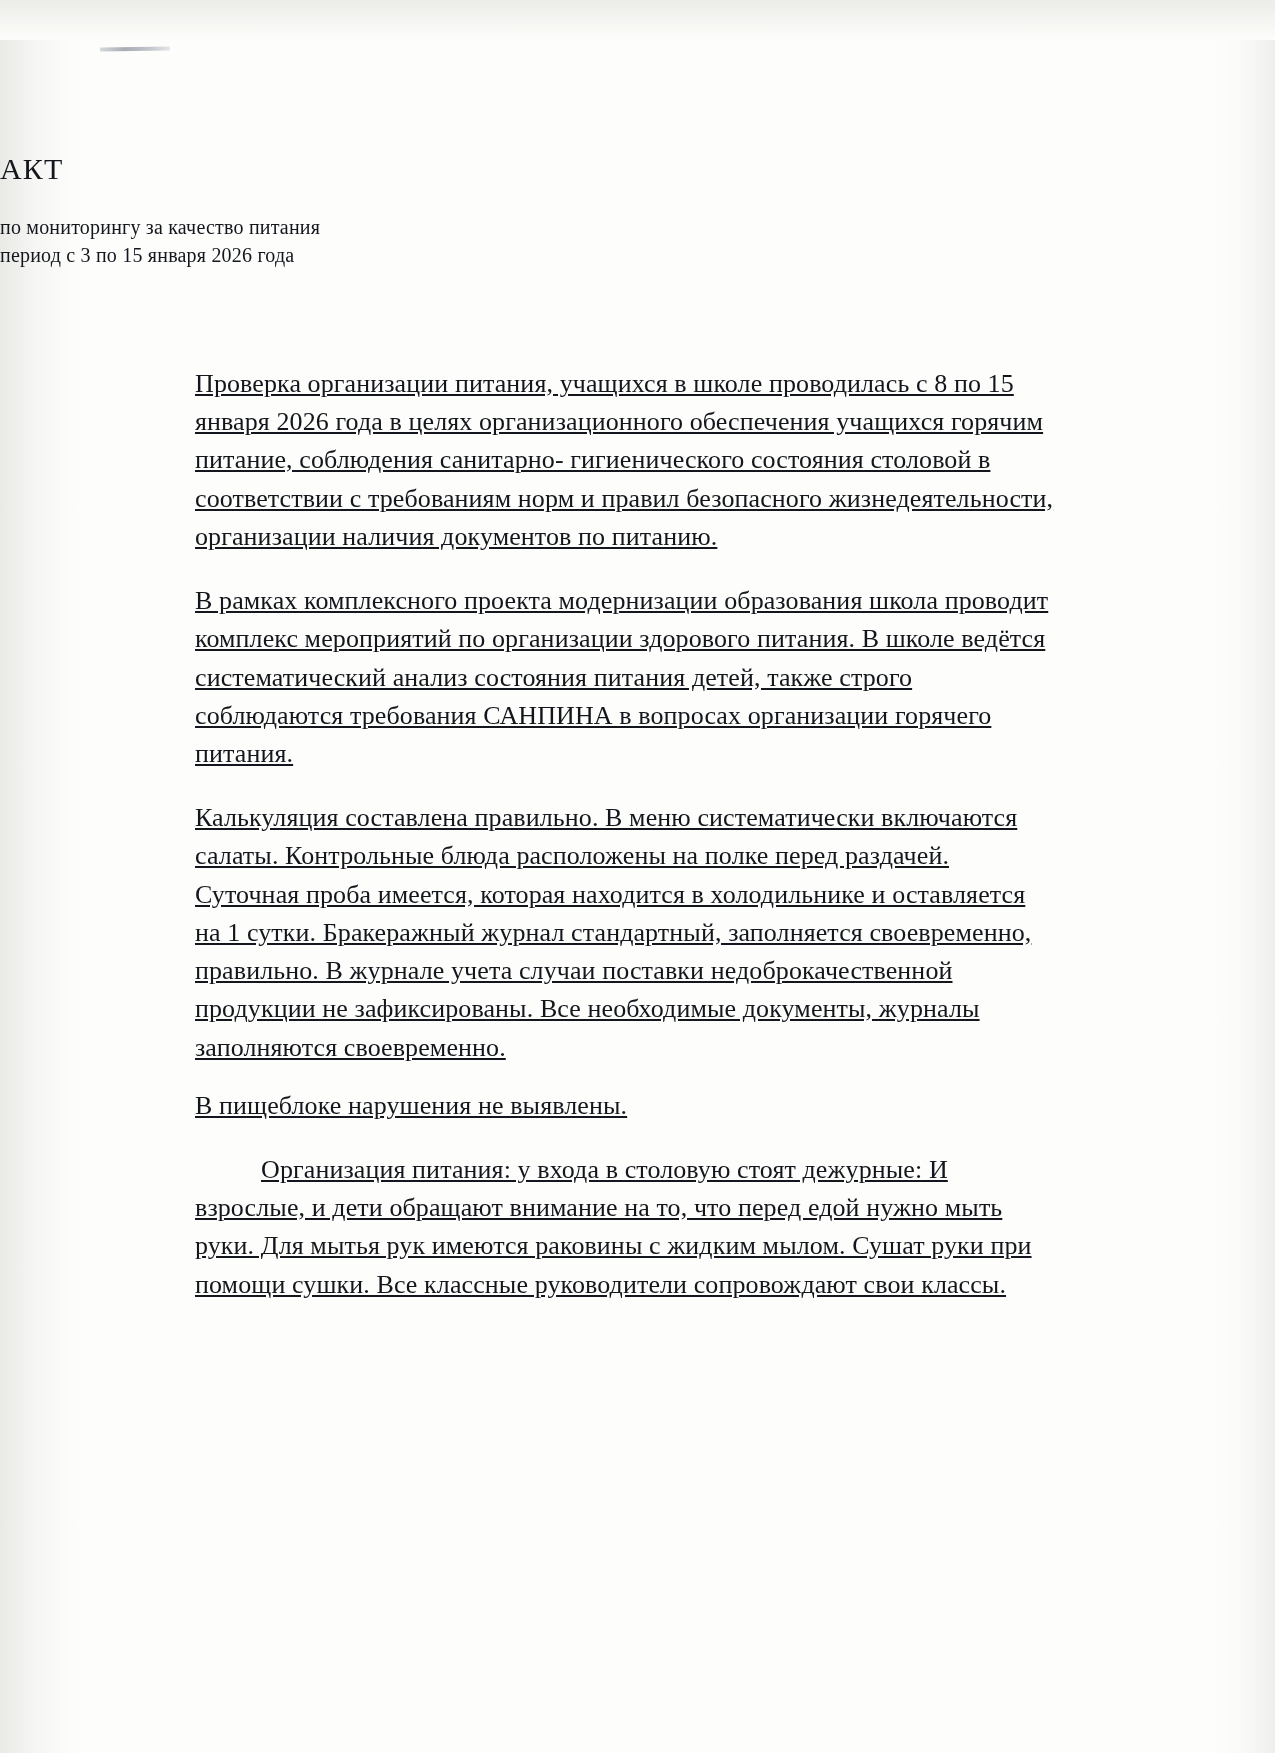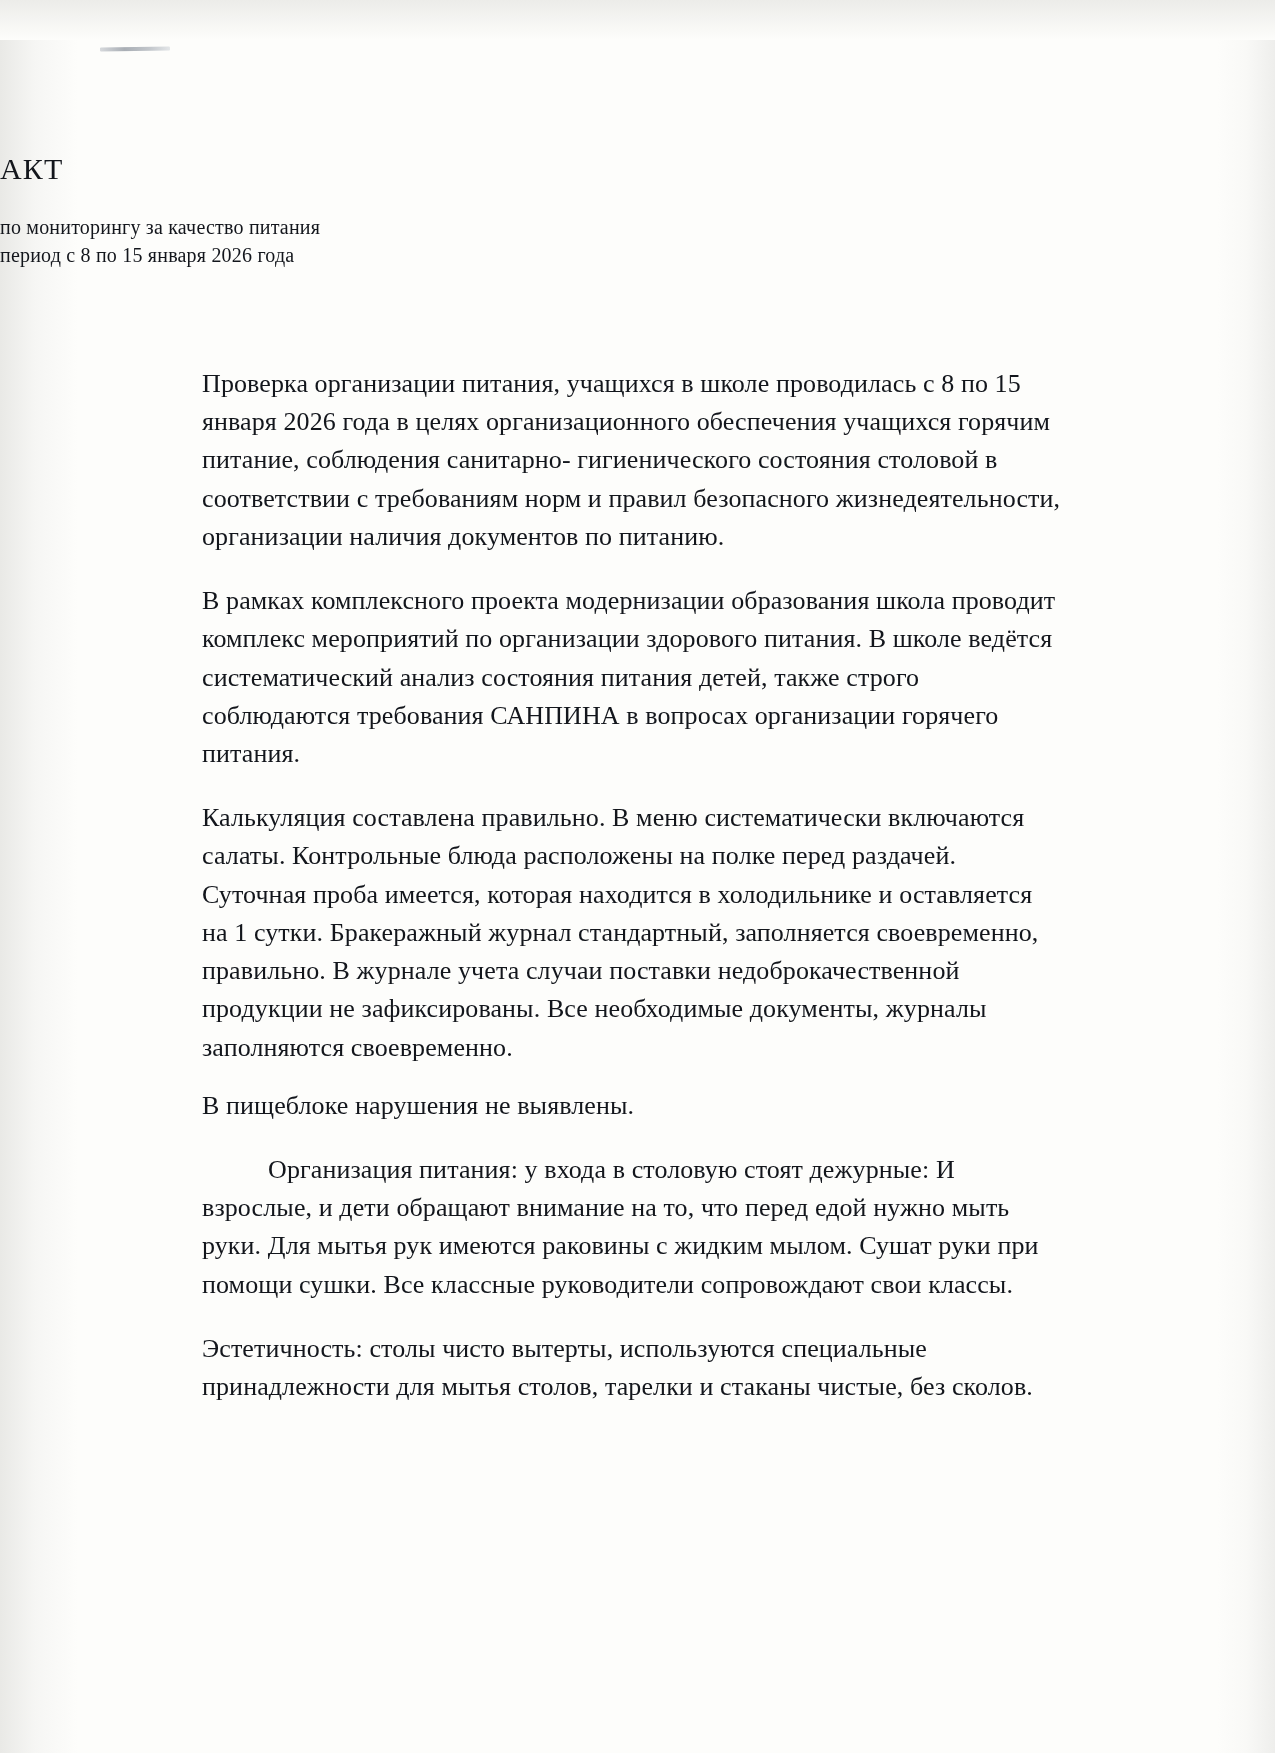--- a/index.html
+++ b/index.html
@@ -73,23 +73,24 @@
     margin-bottom: 28px;
   }
   .subtitle-line {
     font-size: 20px;
     line-height: 1.42;
     letter-spacing: 0.2px;
   }
 
   .body-block {
     position: absolute;
-    left: 202px;
+    left: 195px;
     top: 365px;
     width: 862px;
+    text-decoration: underline;
   }
   p.para {
     margin: 0 0 18px 0;
     font-size: 26px;
     line-height: 1.47;
     letter-spacing: 0.1px;
     text-align: left;
   }
   p.para.indent {
     text-indent: 66px;
@@ -109,33 +110,32 @@
   <div class="scan-shade-left"></div>
   <div class="scan-shade-right"></div>
   <div class="scan-shade-top"></div>
   <div class="staple-mark"></div>
 
   <div class="content">
 
     <div class="title-block">
       <div class="doc-title">АКТ</div>
       <div class="subtitle-line">по мониторингу за качество питания</div>
-      <div class="subtitle-line">период с 8 по 15 января 2026 года</div>
+      <div class="subtitle-line">период с 3 по 15 января 2026 года</div>
     </div>
 
     <div class="body-block">
       <p class="para gap-large">Проверка организации питания, учащихся в школе проводилась с 8 по 15 января 2026 года в целях организационного обеспечения учащихся горячим питание, соблюдения санитарно- гигиенического состояния столовой в соответствии с требованиям норм и правил безопасного жизнедеятельности, организации наличия документов по питанию.</p>
 
       <p class="para gap-large">В рамках комплексного проекта модернизации образования школа проводит комплекс мероприятий по организации здорового питания. В школе ведётся систематический анализ состояния питания детей, также строго соблюдаются требования САНПИНА в вопросах организации горячего питания.</p>
 
 
       <p class="para gap-small">Калькуляция составлена правильно. В меню систематически включаются салаты. Контрольные блюда расположены на полке перед раздачей. Суточная проба имеется, которая находится в холодильнике и оставляется на 1 сутки. Бракеражный журнал стандартный, заполняется своевременно, правильно. В журнале учета случаи поставки недоброкачественной продукции не зафиксированы. Все необходимые документы, журналы заполняются своевременно.</p>
 
 
       <p class="para gap-large">В пищеблоке нарушения не выявлены.</p>
 
       <p class="para indent gap-large">Организация питания: у входа в столовую стоят дежурные: И взрослые, и дети обращают внимание на то, что перед едой нужно мыть руки. Для мытья рук имеются раковины с жидким мылом. Сушат руки при помощи сушки. Все классные руководители сопровождают свои классы.</p>
 
-      <p class="para">Эстетичность: столы чисто вытерты, используются специальные принадлежности для мытья столов, тарелки и стаканы чистые, без сколов.</p>
     </div>
 
   </div>
 </div>
 
 </body></html>

